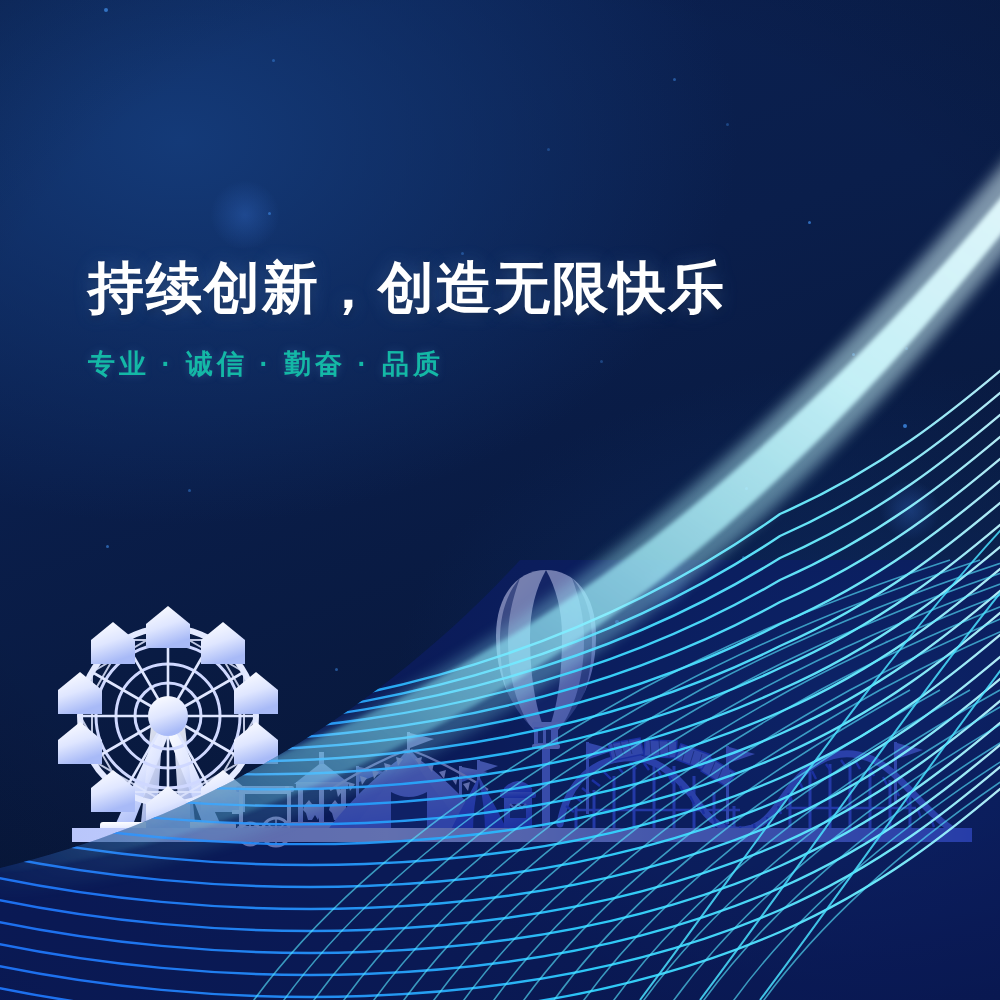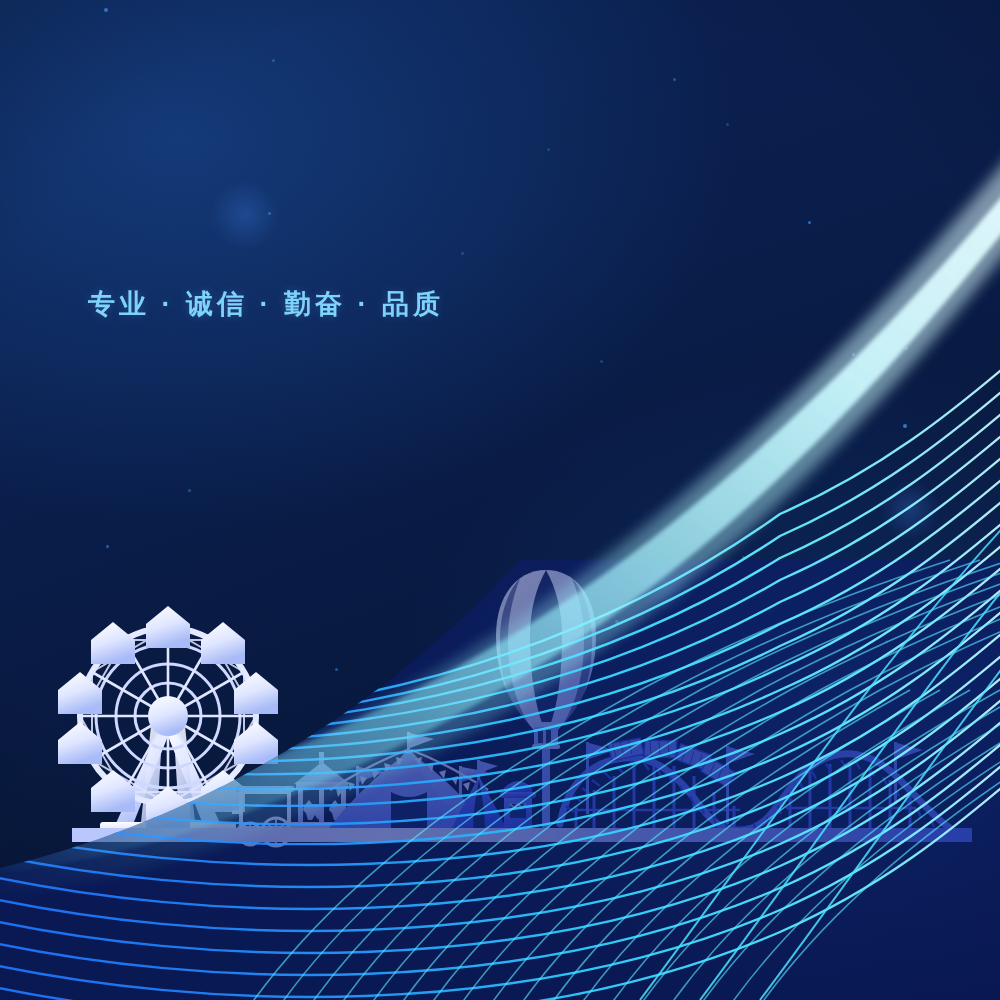--- a/index.html
+++ b/index.html
@@ -36,21 +36,21 @@
     font-size:56px;
     line-height:1.08;
     font-weight:700;
     letter-spacing:2px;
     margin:0;
     text-shadow:0 0 18px rgba(120,180,255,.30),0 2px 8px rgba(0,0,0,.35);
     white-space:nowrap;
   }
   .subline{
     margin:28px 0 0 0;
-    color:#7dd3fc;
+    color:#14b8a6;
     font-size:27px;
     font-weight:700;
     letter-spacing:4px;
     white-space:nowrap;
     text-shadow:0 0 10px rgba(120,180,255,.22);
   }
 
   
   .scene{position:absolute;left:0;top:0;width:1000px;height:1000px;}
   .waves{position:absolute;left:0;top:0;width:1000px;height:1000px;}
@@ -461,16 +461,17 @@
     </g>
 
     <g clip-path="url(#clipBelow)" opacity=".85" fill="none" stroke="#4ae1ff" stroke-width="2">
       <path d="M640 1000 C760 840 880 660 1010 520"></path>
       <path d="M700 1000 C820 840 940 660 1060 520"></path>
       <path d="M760 1000 C880 840 1000 660 1120 520"></path>
     </g>
   </svg>
 
   <div class="copy">
+    <h1 class="headline">持续创新，创造无限快乐</h1>
     <p class="subline">专业 · 诚信 · 勤奋 · 品质</p>
   </div>
 
 </div>
 
 </body></html>

